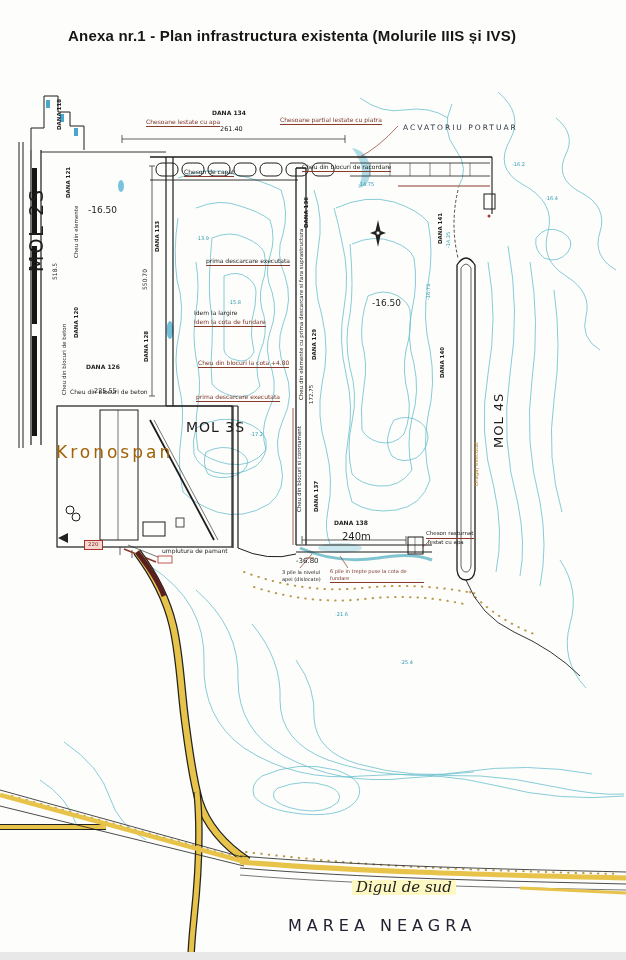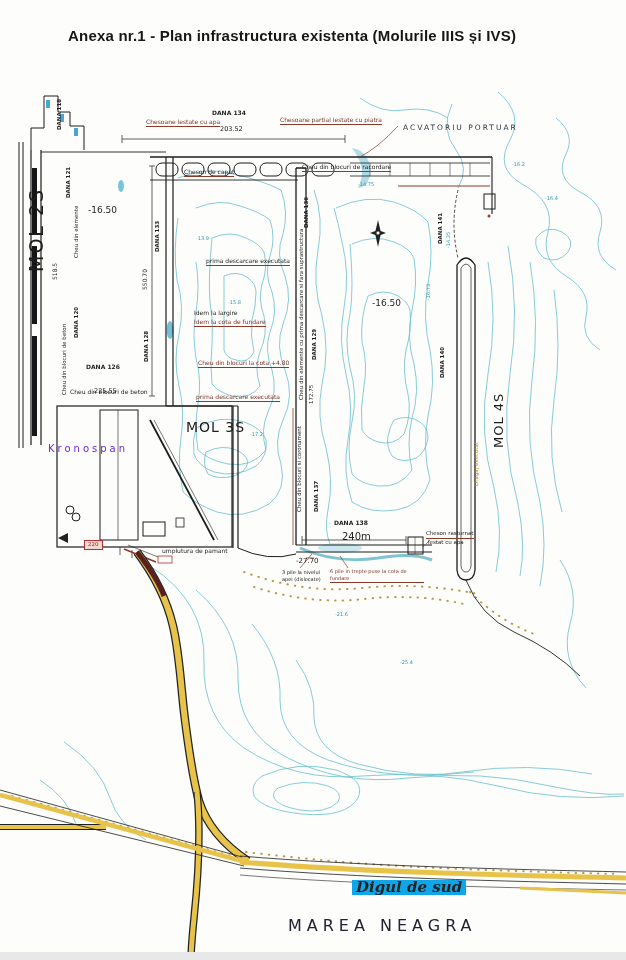--- a/index.html
+++ b/index.html
@@ -10,22 +10,22 @@
   .lbl{position:absolute;white-space:nowrap;line-height:1;color:#1d1d1d;}
   .rot{transform:rotate(-90deg);transform-origin:0 0;}
   .sp2{letter-spacing:2px;}
   .ulr{border-bottom:1px solid #8a3a2a;padding-bottom:1px;}
   .red{color:#7a342a;}
   .cy{color:#2e9ab0;}
   .wrap{white-space:normal;}
   svg{position:absolute;left:0;top:0;}
   #d220{position:absolute;left:84px;top:540px;border:1px solid #b03030;background:#f3d9cf;
         color:#8a2d2d;font-size:5.5px;line-height:1;padding:1px 3px;}
-  #digul{background:#0ea5e9;padding:0 4px;font-family:"DejaVu Serif",serif;font-style:italic;
-         font-weight:bold;color:#222;}
+  #digul{background:#fef9c3;padding:0 4px;font-family:"DejaVu Serif",serif;font-style:italic;
+         font-weight:normal;color:#222;}
 </style>
 </head>
 <body>
 
 <div id="page">
 
   <div id="title">Anexa nr.1  - Plan infrastructura existenta (Molurile IIIS și IVS)</div>
 
   <svg width="626" height="905" viewBox="0 0 626 905" style="top:55px">
 
@@ -173,43 +173,43 @@
       <polygon points="378,165 381,178 378,192 375,178" fill="#222"></polygon>
       <polygon points="370,178 378,175 386,178 378,181" fill="#222"></polygon>
       <circle cx="378" cy="178" r="2" fill="#fff" stroke="#222" stroke-width="0.8"></circle>
     </g>
   </svg>
 
   <div class="lbl sp2" style="left:403px;top:108px;font-size:7.5px;color:#2c3440;margin-top:16px;">ACVATORIU PORTUAR</div>
   <div class="lbl rot sp2" style="left:27px;top:272px;font-size:19px;">MOL 2S</div>
   <div class="lbl" style="left:186px;top:420px;font-size:14px;letter-spacing:1px;">MOL 3S</div>
   <div class="lbl rot" style="left:492px;top:448px;font-size:13px;letter-spacing:1px;">MOL 4S</div>
-  <div class="lbl" style="left:48px;top:444px;font-size:10px;letter-spacing:3px;color:#6d28d9;">Kronospan</div>
+  <div class="lbl" style="left:56px;top:444px;font-size:17px;letter-spacing:3px;color:#a16207;">Kronospan</div>
   <div id="digul" class="lbl" style="left:352px;top:880px;font-size:15px;">Digul de sud</div>
   <div class="lbl" style="left:288px;top:918px;font-size:16px;letter-spacing:5px;color:#223;">MAREA NEAGRA</div>
 
   <div class="lbl" style="left:88px;top:206px;font-size:9px;">-16.50</div>
   <div class="lbl" style="left:372px;top:299px;font-size:9px;">-16.50</div>
-  <div class="lbl" style="left:296px;top:558px;font-size:7px;">-27.70</div>
+  <div class="lbl" style="left:296px;top:558px;font-size:7px;">-36.80</div>
 
   <div class="lbl rot" style="left:57px;top:130px;font-size:5.5px;font-weight:bold;">DANA 118</div>
   <div class="lbl rot" style="left:66px;top:198px;font-size:5.5px;font-weight:bold;">DANA 121</div>
   <div class="lbl rot" style="left:74px;top:338px;font-size:5.5px;font-weight:bold;">DANA 120</div>
   <div class="lbl" style="left:86px;top:364px;font-size:6px;font-weight:bold;">DANA 126</div>
   <div class="lbl rot" style="left:155px;top:252px;font-size:5.5px;font-weight:bold;">DANA 133</div>
   <div class="lbl rot" style="left:144px;top:362px;font-size:5.5px;font-weight:bold;">DANA 128</div>
   <div class="lbl" style="left:212px;top:110px;font-size:6px;font-weight:bold;">DANA 134</div>
   <div class="lbl rot" style="left:304px;top:228px;font-size:5.5px;font-weight:bold;">DANA 136</div>
   <div class="lbl rot" style="left:312px;top:360px;font-size:5.5px;font-weight:bold;">DANA 129</div>
   <div class="lbl rot" style="left:314px;top:512px;font-size:5.5px;font-weight:bold;">DANA 137</div>
   <div class="lbl" style="left:334px;top:520px;font-size:6px;font-weight:bold;">DANA 138</div>
   <div class="lbl rot" style="left:440px;top:378px;font-size:5.5px;font-weight:bold;">DANA 140</div>
   <div class="lbl rot" style="left:438px;top:244px;font-size:5.5px;font-weight:bold;">DANA 141</div>
 
-  <div class="lbl" style="left:220px;top:126px;font-size:6.5px;">203.52</div>
+  <div class="lbl" style="left:220px;top:126px;font-size:6.5px;">261.40</div>
   <div class="lbl rot" style="left:52px;top:280px;font-size:6px;">518.5</div>
   <div class="lbl rot" style="left:142px;top:290px;font-size:6px;">550.70</div>
   <div class="lbl" style="left:94px;top:374px;font-size:6.5px;margin-top:14px;">225.55</div>
   <div class="lbl" style="left:342px;top:532px;font-size:10px;">240m</div>
   <div class="lbl rot" style="left:309px;top:404px;font-size:5.5px;">172.75</div>
 
   <div class="lbl ulr red" style="left:146px;top:119px;font-size:6px;">Chesoane lestate cu apa</div>
   <div class="lbl ulr red" style="left:280px;top:117px;font-size:6px;">Chesoane partial lestate cu piatra</div>
   <div class="lbl ulr" style="left:184px;top:169px;font-size:6px;">Cheson de capat</div>
   <div class="lbl ulr" style="left:302px;top:164px;font-size:6px;">Cheu din blocuri de racordare</div>

